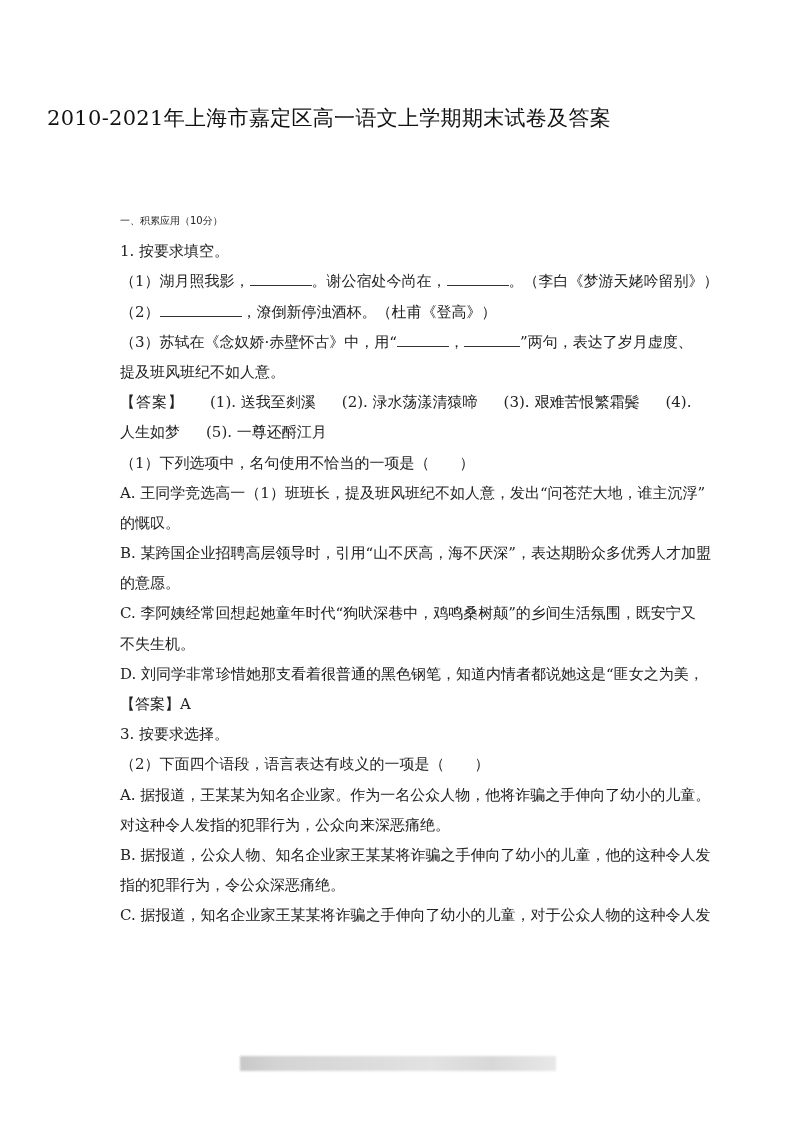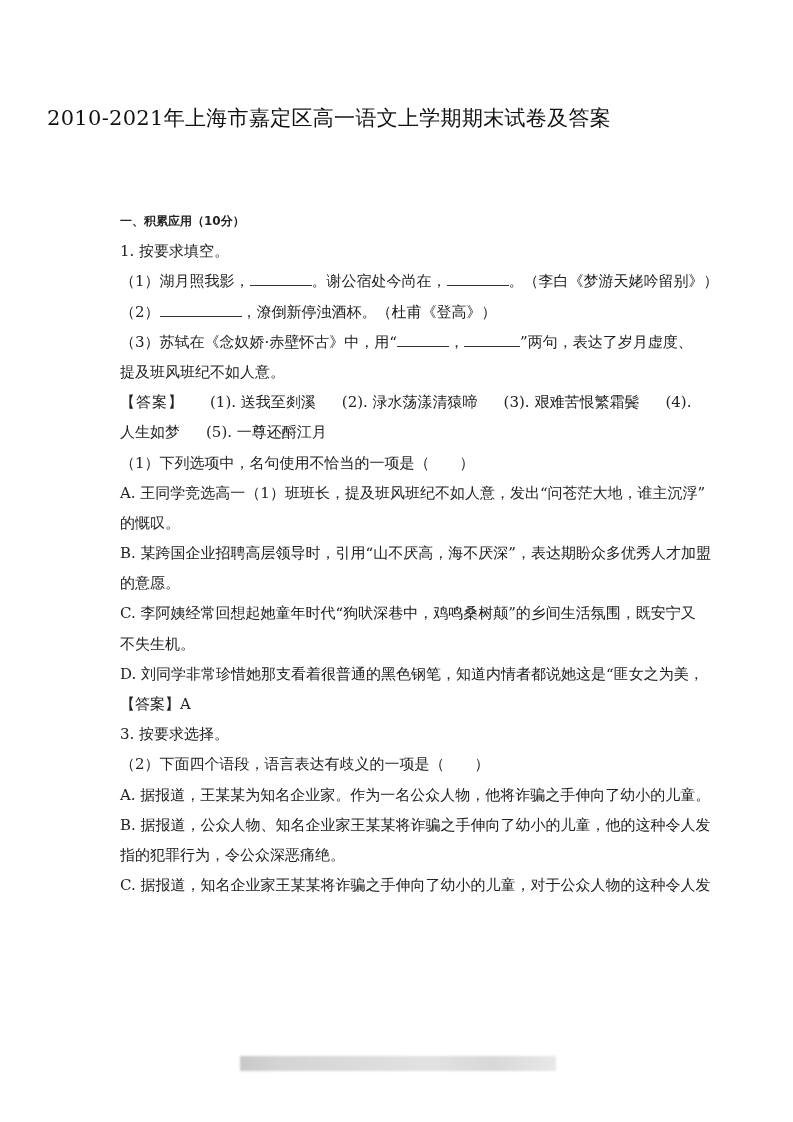--- a/index.html
+++ b/index.html
@@ -11,21 +11,21 @@
   .title {
     position: absolute; left: 0; width: 658px; top: 104px;
     text-align: center; font-size: 21px; letter-spacing: 0.3px; color: #111;
     font-family: "DejaVu Serif", "Liberation Serif", serif;
   }
   .content { position: absolute; left: 120px; width: 560px; top: 206px; }
   .line {
     font-size: 15px; line-height: 30.2px; height: 30.2px;
     white-space: nowrap; overflow: visible; color: #222;
   }
-  .section-head { font-weight: bold; font-family: "DejaVu Sans", "Liberation Sans", sans-serif; font-size: 12px; }
+  .section-head { font-weight: normal; font-family: "DejaVu Sans", "Liberation Sans", sans-serif; font-size: 10px; }
   .blank { display: inline-block; border-bottom: 1px solid #333; height: 12px; vertical-align: baseline; }
   .ans-tag { letter-spacing: 1px; }
   .ans-gap { display: inline-block; width: 26px; }
   .footer-blur {
     position: absolute; left: 240px; top: 1056px; width: 316px; height: 15px;
     background: linear-gradient(90deg, #c8c8c8 0%, #d4d4d4 12%, #dcdcdc 40%, #e2e2e2 60%, #d8d8d8 80%, #e8e8e8 100%);
     filter: blur(1px);
   }
 </style>
 </head>
@@ -60,18 +60,19 @@
   <div class="line">B. 某跨国企业招聘高层领导时，引用“山不厌高，海不厌深”，表达期盼众多优秀人才加盟</div>
   <div class="line">的意愿。</div>
   <div class="line">C. 李阿姨经常回想起她童年时代“狗吠深巷中，鸡鸣桑树颠”的乡间生活氛围，既安宁又</div>
   <div class="line">不失生机。</div>
   <div class="line">D. 刘同学非常珍惜她那支看着很普通的黑色钢笔，知道内情者都说她这是“匪女之为美，</div>
   <div class="line">【答案】A</div>
 
   <div class="line">3. 按要求选择。</div>
   <div class="line">（2）下面四个语段，语言表达有歧义的一项是（　　）</div>
   <div class="line">A. 据报道，王某某为知名企业家。作为一名公众人物，他将诈骗之手伸向了幼小的儿童。</div>
+  <div class="line">对这种令人发指的犯罪行为，公众向来深恶痛绝。</div>
   <div class="line">B. 据报道，公众人物、知名企业家王某某将诈骗之手伸向了幼小的儿童，他的这种令人发</div>
   <div class="line">指的犯罪行为，令公众深恶痛绝。</div>
   <div class="line">C. 据报道，知名企业家王某某将诈骗之手伸向了幼小的儿童，对于公众人物的这种令人发</div>
 </div>
 
 <div class="footer-blur"></div>
 
 </body></html>

